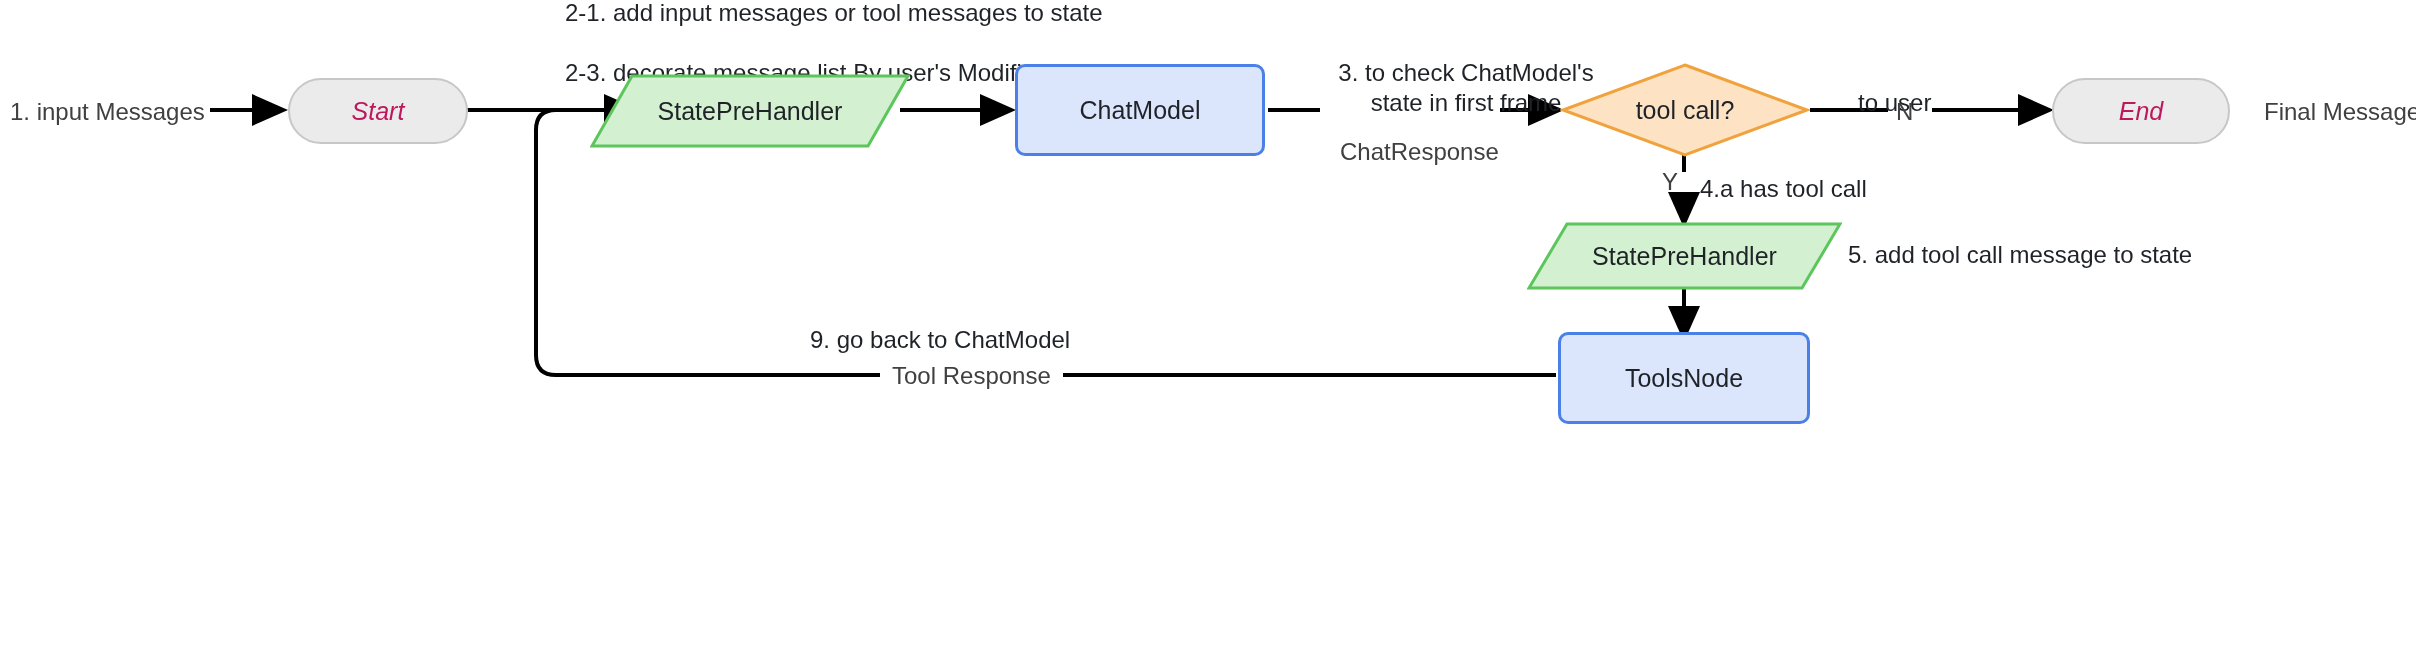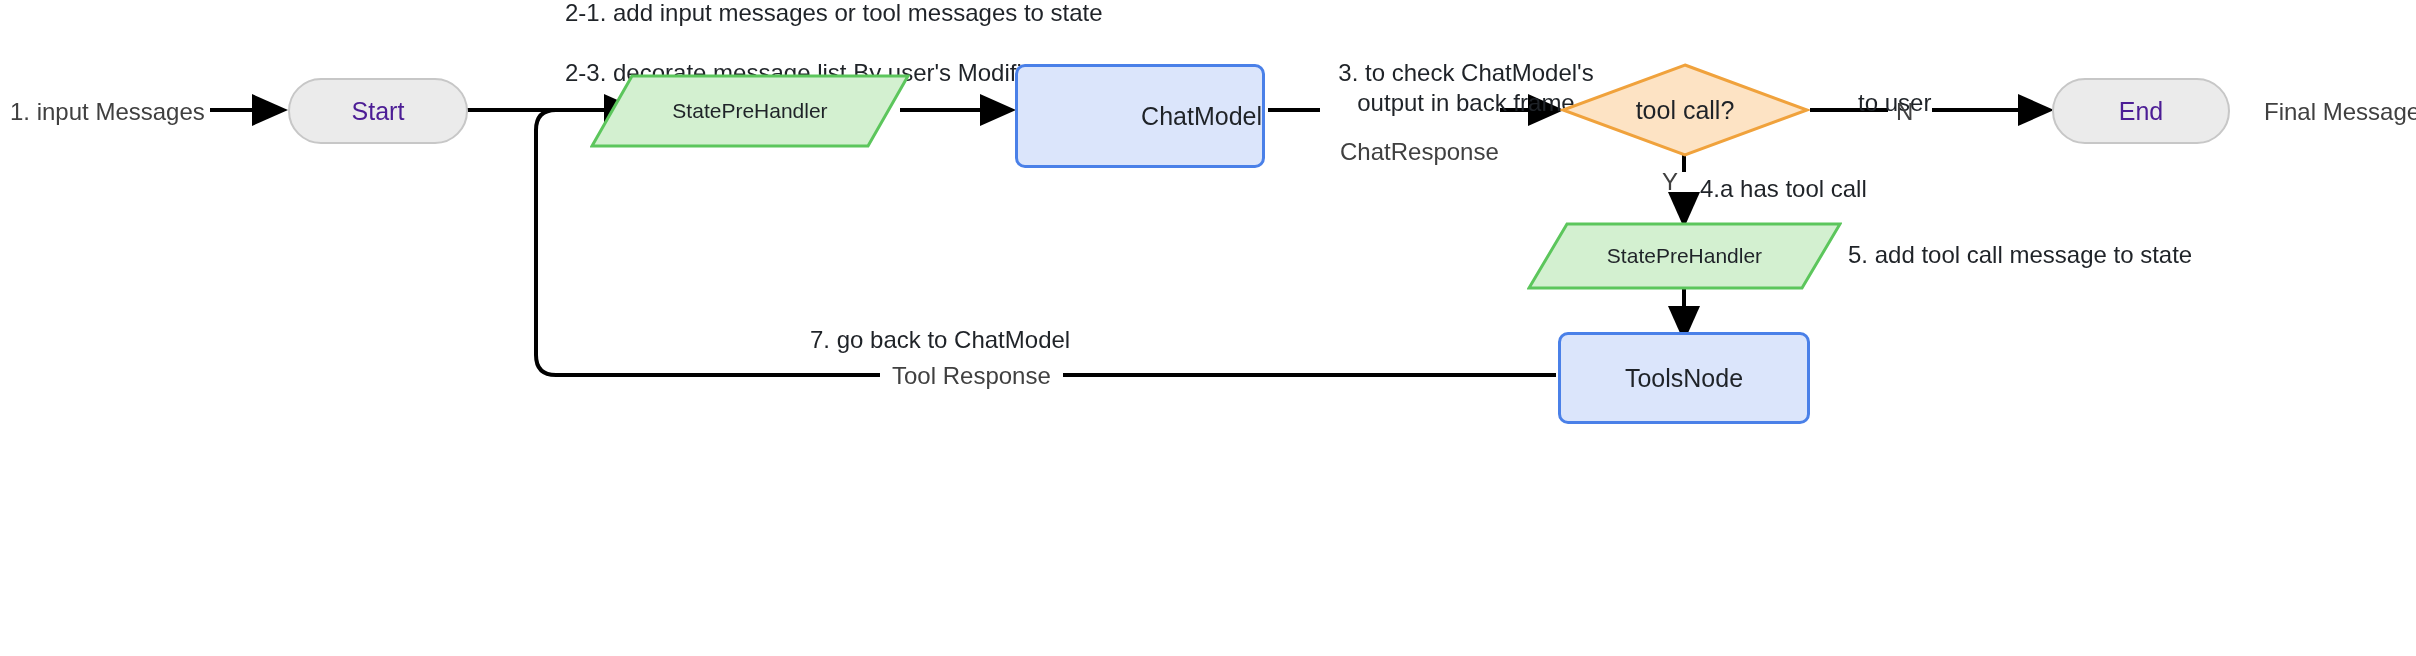--- a/index.html
+++ b/index.html
@@ -11,30 +11,30 @@
     position:relative;
   }
   #canvas{position:absolute;left:0;top:0;width:2416px;height:656px;}
   svg#wires{position:absolute;left:0;top:0;width:2416px;height:656px;}
 
   .node{position:absolute;box-sizing:border-box;display:flex;align-items:center;justify-content:center;
         font-size:25px;line-height:1.2;text-align:center;}
 
   
   .term{
-    background:#ebebeb;border:2px solid #c7c7c7;border-radius:42px;color:#4c1d95;
+    background:#ebebeb;border:2px solid #c7c7c7;border-radius:42px;color:#be185d;font-style:italic;
   }
   
   .proc{
     background:#dbe5fb;border:3px solid #4a80e8;border-radius:10px;color:#1f2328;
   }
   .data-wrap{position:absolute;}
   .data-wrap svg{position:absolute;left:0;top:0;}
   .data-wrap .lbl{position:absolute;left:0;top:0;width:100%;height:100%;
-      display:flex;align-items:center;justify-content:center;font-size:21px;}
+      display:flex;align-items:center;justify-content:center;font-size:25px;}
 
   
   .dia-wrap{position:absolute;}
   .dia-wrap svg{position:absolute;left:0;top:0;}
   .dia-wrap .lbl{position:absolute;left:0;top:0;width:100%;height:100%;
       display:flex;align-items:center;justify-content:center;font-size:25px;}
 
   .anno{position:absolute;font-size:24px;line-height:30px;color:#1f2328;white-space:pre;}
   .anno.c{text-align:center;}
   .edge-lbl{position:absolute;font-size:24px;color:#404040;white-space:nowrap;}
@@ -70,54 +70,54 @@
       <line x1="1684" y1="287" x2="1684" y2="336" marker-end="url(#arrow)"></line>
 
       <path d="M1556,375 L556,375 Q536,375 536,355 L536,130 Q536,110 556,110" stroke-linejoin="round"></path>
     </g>
   </svg>
 
   <div class="anno" style="left:565px;top:-2px;">2-1. add input messages or tool messages to state</div>
   <div class="anno" style="left:565px;top:58px;">2-3. decorate message list By user's Modifier</div>
 
   <div class="anno c" style="left:1336px;top:58px;width:260px;">3. to check ChatModel's</div>
-  <div class="anno c" style="left:1336px;top:88px;width:260px;">output in back frame</div>
+  <div class="anno c" style="left:1336px;top:88px;width:260px;">state in first frame</div>
 
   <div class="anno" style="left:1852px;top:88px;margin-left:6px;">to user</div>
 
   <div class="edge-lbl" style="left:10px;top:98px;">1. input Messages</div>
 
   <div class="edge-lbl" style="left:1340px;top:98px;margin-top:40px;">ChatResponse</div>
 
   <div class="edge-lbl" style="left:1896px;top:98px;">N</div>
 
   <div class="edge-lbl" style="left:2232px;top:98px;margin-left:32px;">Final Message</div>
 
   <div class="edge-lbl" style="left:1662px;top:168px;">Y</div>
 
   <div class="anno" style="left:1700px;top:174px;">4.a has tool call</div>
 
   <div class="anno" style="left:1848px;top:240px;">5. add tool call message to state</div>
 
-  <div class="anno" style="left:810px;top:325px;">7. go back to ChatModel</div>
+  <div class="anno" style="left:810px;top:325px;">9. go back to ChatModel</div>
 
   <div class="edge-lbl" style="left:880px;top:362px;background:#ffffff;padding:0 12px;">Tool Response</div>
 
   <div class="node term" style="left:288px;top:78px;width:180px;height:66px;">
     <span>Start</span>
   </div>
 
   <div class="data-wrap" style="left:590px;top:74px;width:320px;height:74px;">
     <svg width="320" height="74" viewBox="0 0 320 74" xmlns="http://www.w3.org/2000/svg">
       <polygon points="42,2 318,2 278,72 2,72" fill="#d3f0d0" stroke="#5cc65c" stroke-width="3"></polygon>
     </svg>
     <div class="lbl">StatePreHandler</div>
   </div>
 
-  <div class="node proc" style="left:1015px;top:64px;width:250px;height:104px;justify-content:flex-end;">
+  <div class="node proc" style="left:1015px;top:64px;width:250px;height:92px;">
     <span>ChatModel</span>
   </div>
 
   <div class="dia-wrap" style="left:1560px;top:62px;width:250px;height:96px;">
     <svg width="250" height="96" viewBox="0 0 250 96" xmlns="http://www.w3.org/2000/svg">
       <polygon points="125,3 247,48 125,93 3,48" fill="#fde3c4" stroke="#f0a23c" stroke-width="3"></polygon>
     </svg>
     <div class="lbl">tool call?</div>
   </div>
 

